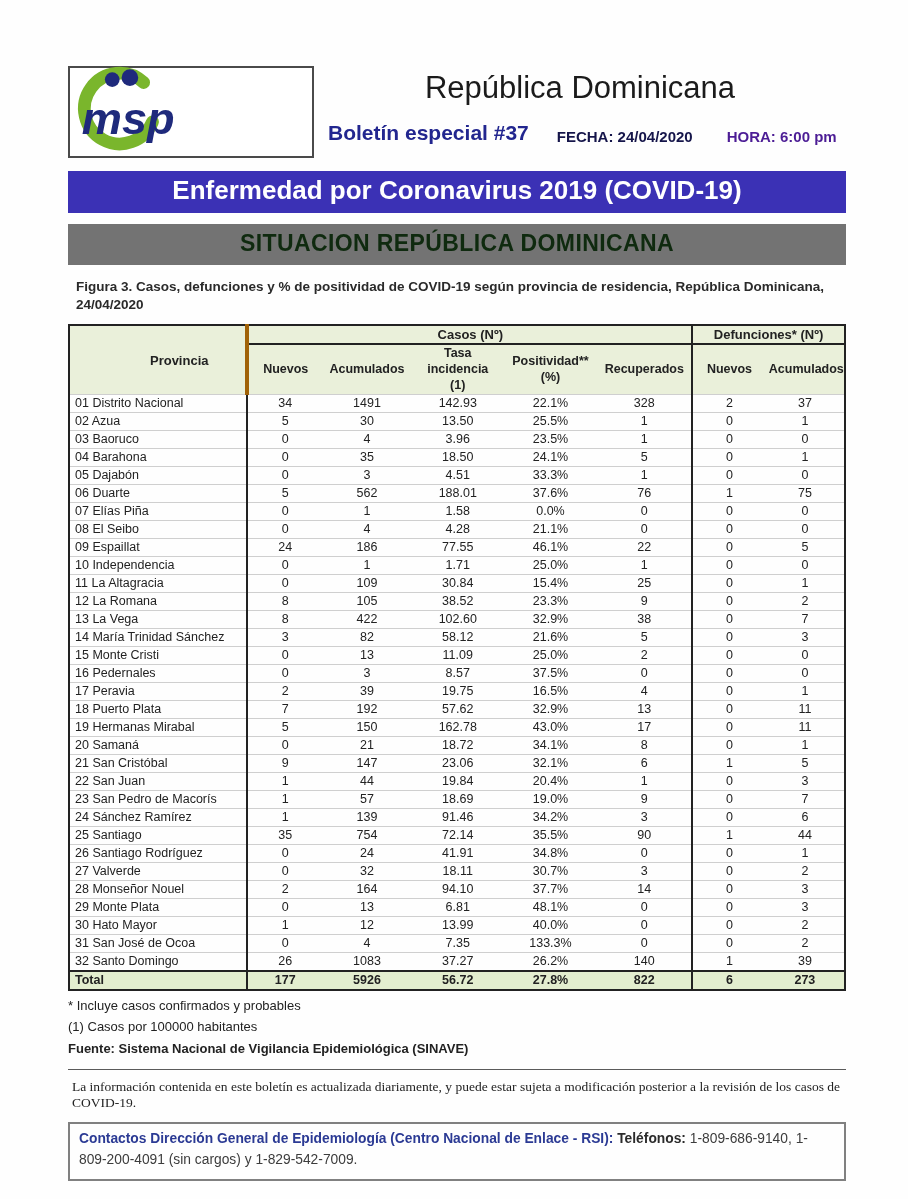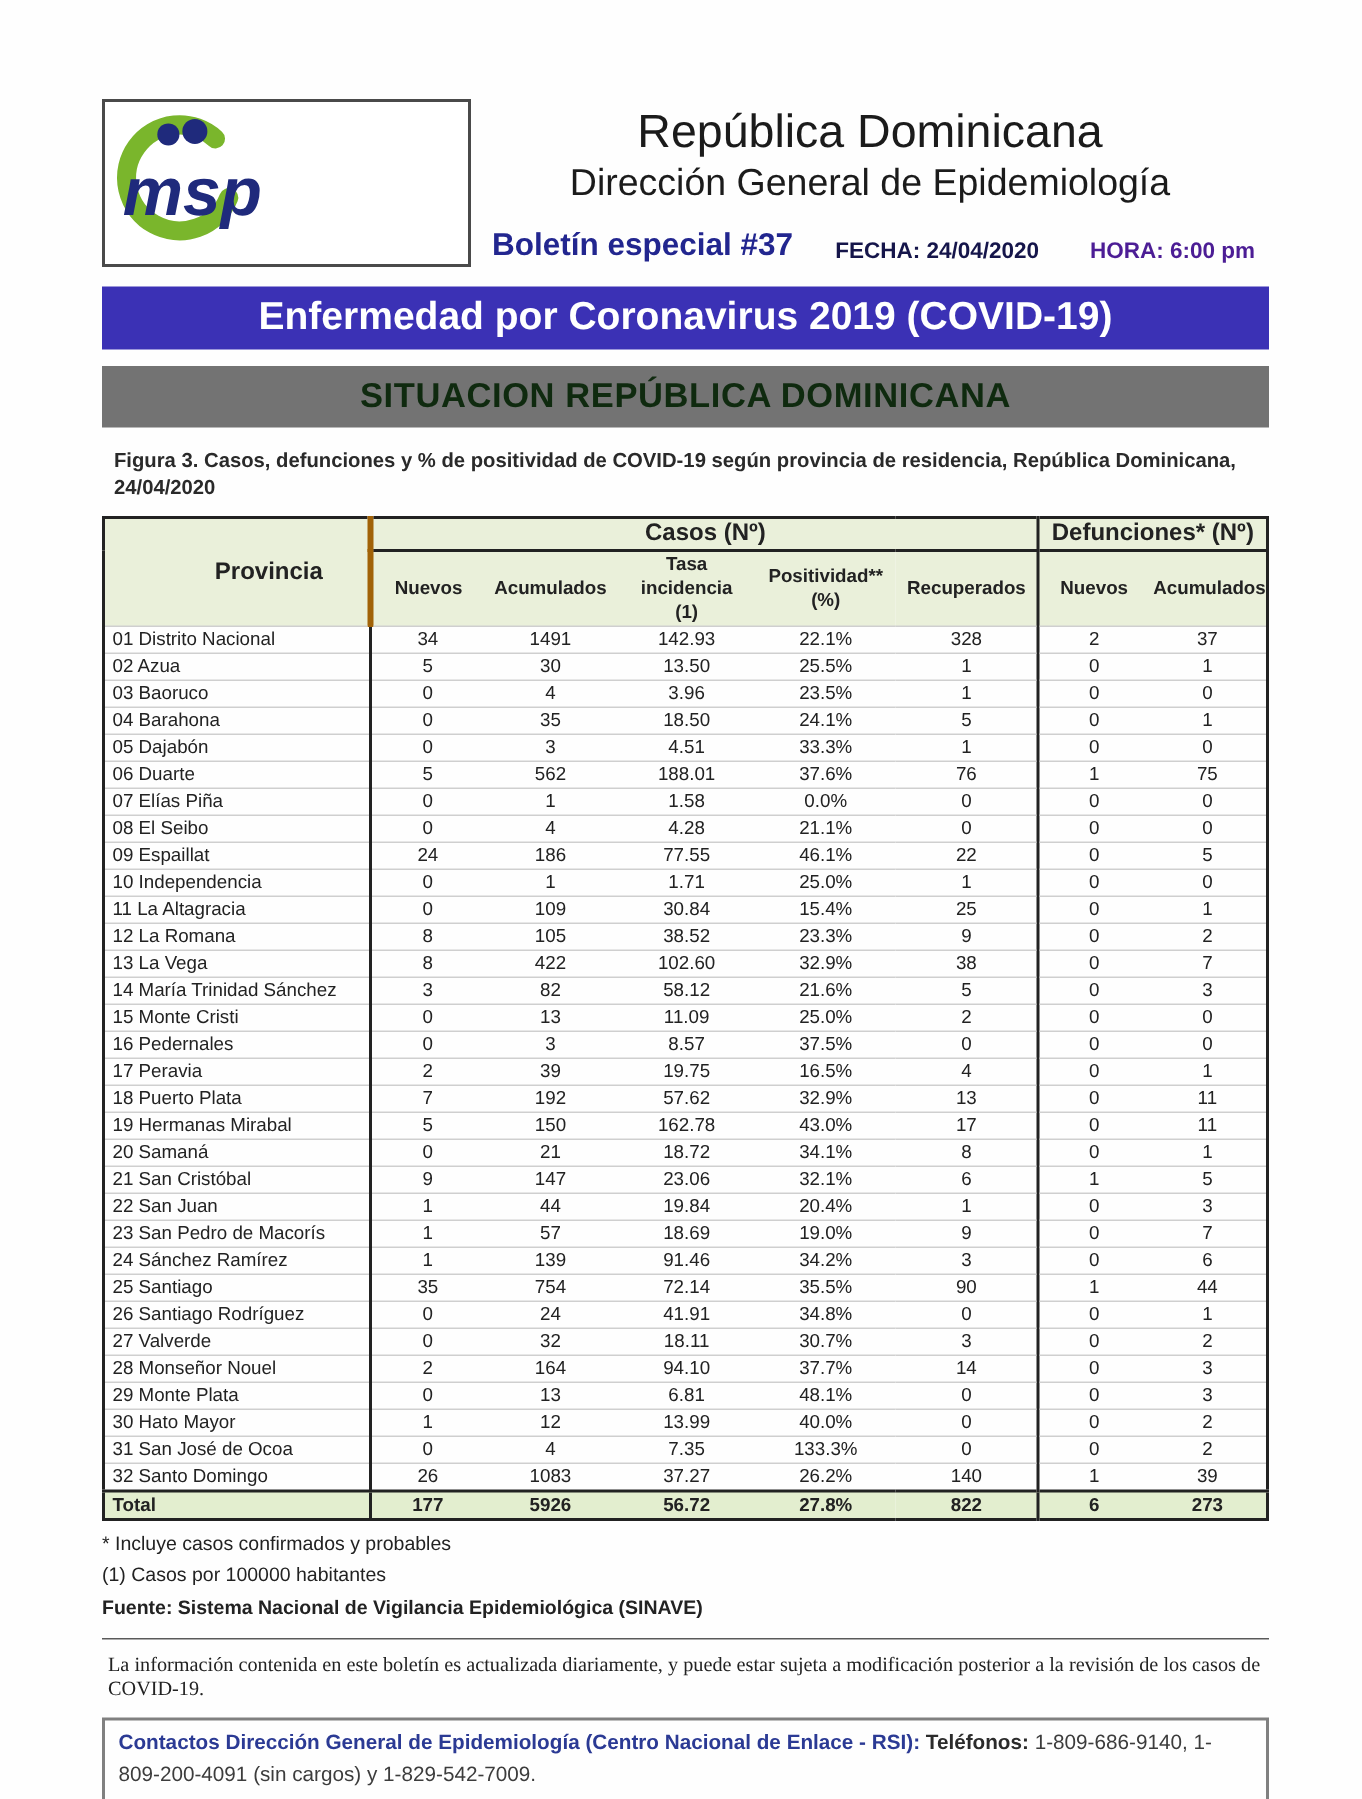--- a/index.html
+++ b/index.html
@@ -1,21 +1,21 @@
 <!DOCTYPE html>
 <html><head>
 <meta charset="utf-8">
 <style>
   * { box-sizing: border-box; }
   body { margin:0; background:#ffffff; font-family:"Liberation Sans", sans-serif; color:#222; }
   .page { width:908px; min-height:1199px; margin:0 auto; background:#fefefe; padding:66px 62px 14px 68px; }
 
   
   .header { display:flex; align-items:flex-start; }
-  .logo-box { border:2px solid #4a4a4a; background:#fff; width:246px; height:112px; flex-shrink:0;
+  .logo-box { border:2px solid #4a4a4a; background:#fff; width:246px; height:92px; flex-shrink:0;
               display:flex; align-items:center; padding:2px 6px 2px 2px; }
   .logo-box svg { width:106px; height:100px; flex-shrink:0; }
   .ministry { color:#1f2a7c; line-height:1.04; }
   .ministry .m1 { font-size:13.5px; font-weight:bold; }
   .ministry .m2 { font-size:19px; font-weight:bold; letter-spacing:-0.3px; }
   .header-right { flex:1; display:flex; flex-direction:column; }
   .title1 { text-align:center; font-size:31px; color:#1b1b1b; margin-top:4px; }
   .title2 { text-align:center; font-size:25px; color:#1b1b1b; margin-top:2px; }
   .boletin-row { display:flex; align-items:flex-end; margin-top:15px; padding-left:14px; }
   .boletin { color:#22268f; font-weight:bold; font-size:21px; }
@@ -28,21 +28,21 @@
   .banner-green { margin-top:11px; background:#737373; color:#0f2a0f; font-weight:bold; font-size:23px;
                   text-align:center; padding:6px 0 8px; letter-spacing:0.4px; }
 
   .caption { margin-top:13px; font-weight:bold; font-size:13.5px; color:#2a2a2a; line-height:1.35; padding:0 8px; }
 
   
   table.tbl { width:100%; border-collapse:collapse; table-layout:fixed; margin-top:10px;
               font-size:12.5px; border:2px solid #222; }
   .tbl th, .tbl td { padding:1px 3px; }
   .tbl thead th { background:#eaf0da; font-weight:bold; color:#222; }
-  .tbl .group-row th { font-size:16px; height:16px; }
+  .tbl .group-row th { font-size:13px; height:16px; }
   .tbl .prov-head { border-right:4px solid #a16207; font-size:13px;padding-left:46px; }
   .tbl .group-span { border-bottom:2px solid #222; }
   .tbl .bl { border-left:2px solid #222; }
   .tbl .sub-row th { height:48px; line-height:1.25; text-align:center; vertical-align:middle; }
   .tbl tbody td { height:18px; border-top:1px solid #cfcfcf; text-align:center; line-height:15px; color:#222; }
   .tbl tbody td.prov { text-align:left; padding-left:5px; border-right:2px solid #222; }
   .tbl tr.total-row td { background:#e3eecf; font-weight:bold; border-top:2px solid #222; }
 
   
   .footnotes { margin-top:7px; font-size:13px; color:#222; }
@@ -67,21 +67,20 @@
     <div class="logo-box">
       <svg viewBox="0 0 108 92">
         <path d="M73 16 A36 36 0 1 0 82 56" fill="none" stroke="#7ab62c" stroke-width="13" stroke-linecap="round"></path>
         <circle cx="41" cy="13" r="7.5" fill="#1f2a7c"></circle>
         <circle cx="59" cy="11" r="8.5" fill="#1f2a7c"></circle>
         <text x="10" y="68" font-family="Liberation Sans, sans-serif" font-size="46" font-weight="bold" font-style="italic" fill="#1f2a7c">msp</text>
       </svg>
     </div>
     <div class="header-right">
       <div class="title1">República Dominicana</div>
-      <div class="title2">Dirección General de Epidemiología</div>
       <div class="boletin-row">
         <span class="boletin">Boletín especial #37</span>
         <span class="fecha">FECHA: 24/04/2020</span>
         <span class="hora">HORA: 6:00 pm</span>
       </div>
     </div>
   </div>
 
   <div class="banner-blue">Enfermedad por Coronavirus 2019 (COVID-19)</div>
   <div class="banner-green">SITUACION REPÚBLICA DOMINICANA</div>

